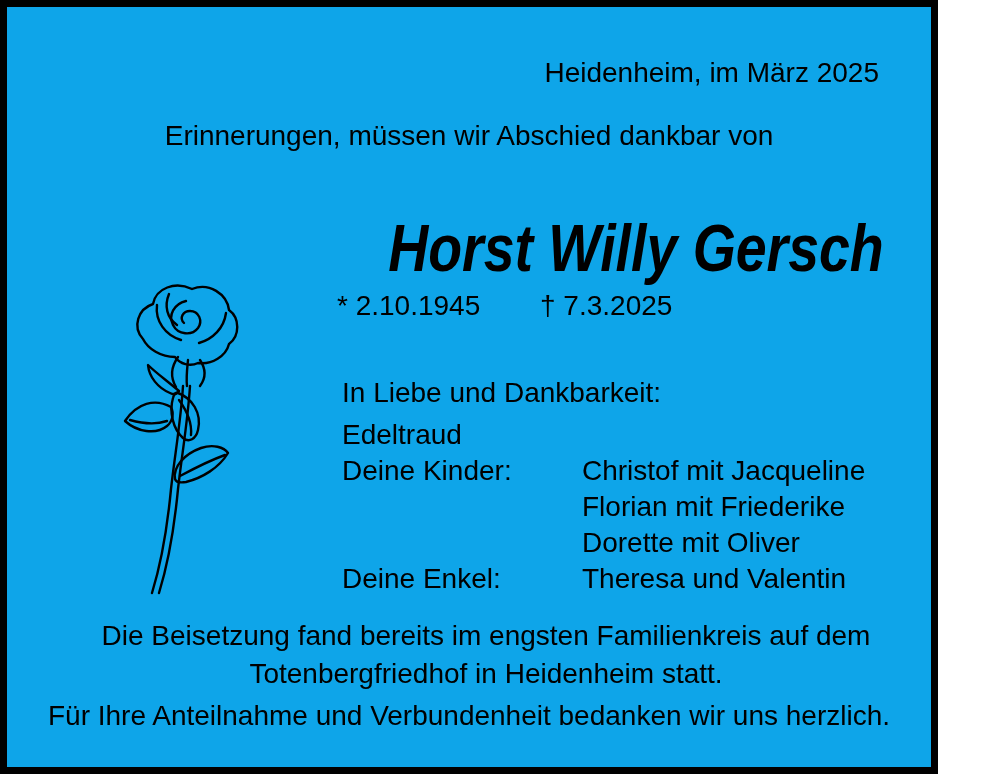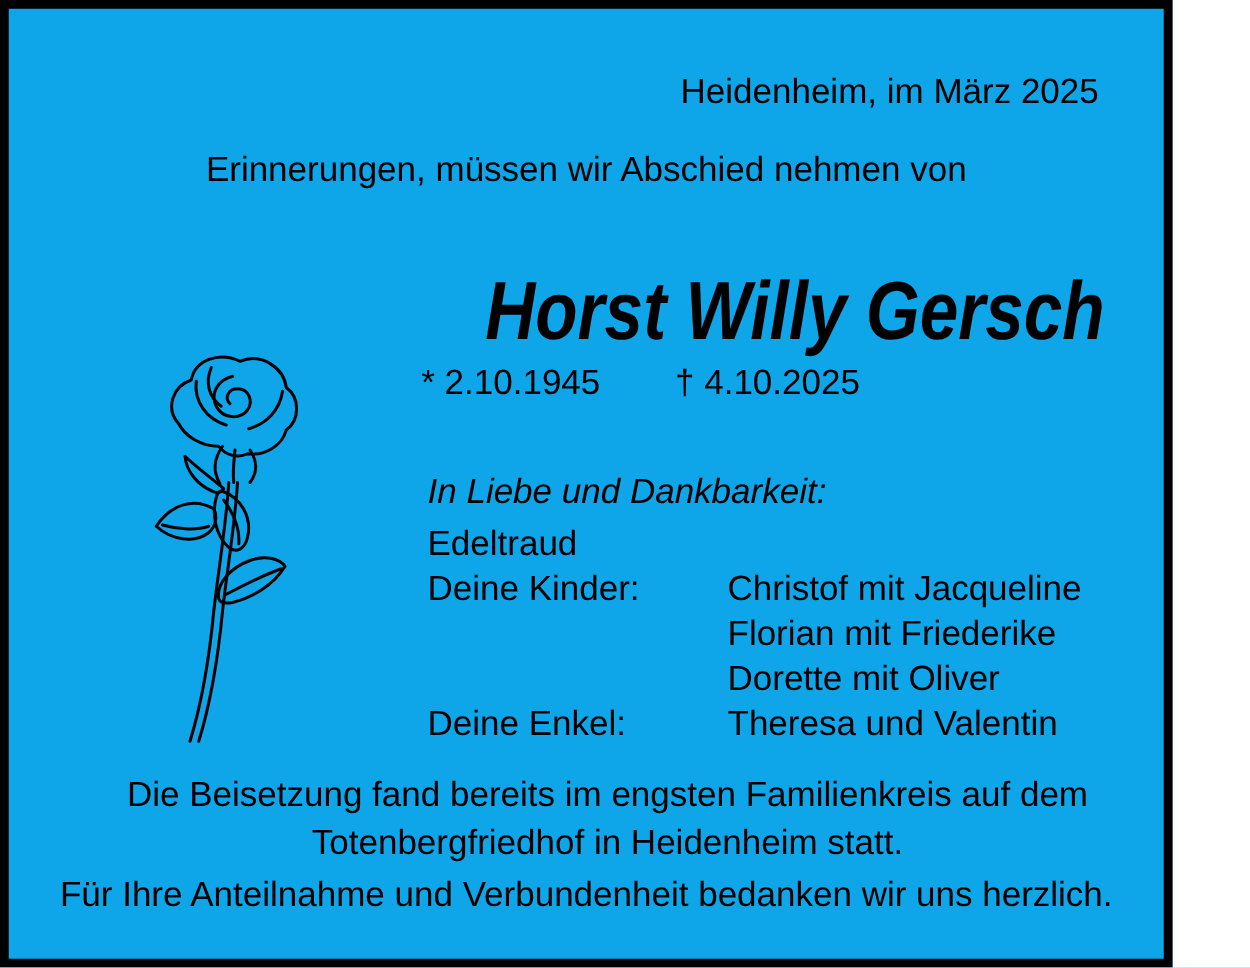--- a/index.html
+++ b/index.html
@@ -65,21 +65,21 @@
     width: 176px;
     height: 318px;
   }
   .rose svg { width: 100%; height: 100%; }
   .family {
     position: absolute;
     top: 368px;
     left: 335px;
     line-height: 36px;
   }
-  .tribute { margin-bottom: 6px; font-style: italic; }
+  .tribute { margin-bottom: 6px; }
   .frow { display: flex; }
   .flabel {
     flex: 0 0 240px;
     width: 240px;
     white-space: nowrap;
   }
   .fvalue { white-space: nowrap; }
   .burial {
     position: absolute;
     top: 610px;
@@ -97,27 +97,27 @@
   }
 </style>
 </head>
 <body>
 
 <div class="sheet">
 
   <div class="dateline">Heidenheim, im März 2025</div>
 
   <div class="intro">
-    <div>Erinnerungen, müssen wir Abschied nehmen von</div>
+    <div>Erinnerungen, müssen wir Abschied dankbar von</div>
   </div>
 
   <h1 class="name"><span class="squeeze">Horst Willy Gersch</span></h1>
 
   <span class="date birth">* 2.10.1945</span>
-  <span class="date death">† 4.10.2025</span>
+  <span class="date death">† 7.3.2025</span>
 
   <div class="rose">
     <svg viewBox="0 0 176 318" xmlns="http://www.w3.org/2000/svg" fill="none" stroke="#000000" stroke-width="2.4" stroke-linecap="round" stroke-linejoin="round">
 
       <path d="M93 10 C76 2 57 9 54 25 C39 30 33 48 44 60 C49 70 62 78 76 78 C81 85 91 88 99 84 C113 86 127 77 130 65 C141 57 141 39 130 31 C128 15 110 3 93 10 Z"></path>
 
       <path d="M58 26 C56 42 66 56 82 61"></path>
       <path d="M127 34 C125 49 114 60 100 64"></path>
       <path d="M70 15 C65 27 68 39 78 46"></path>
 

